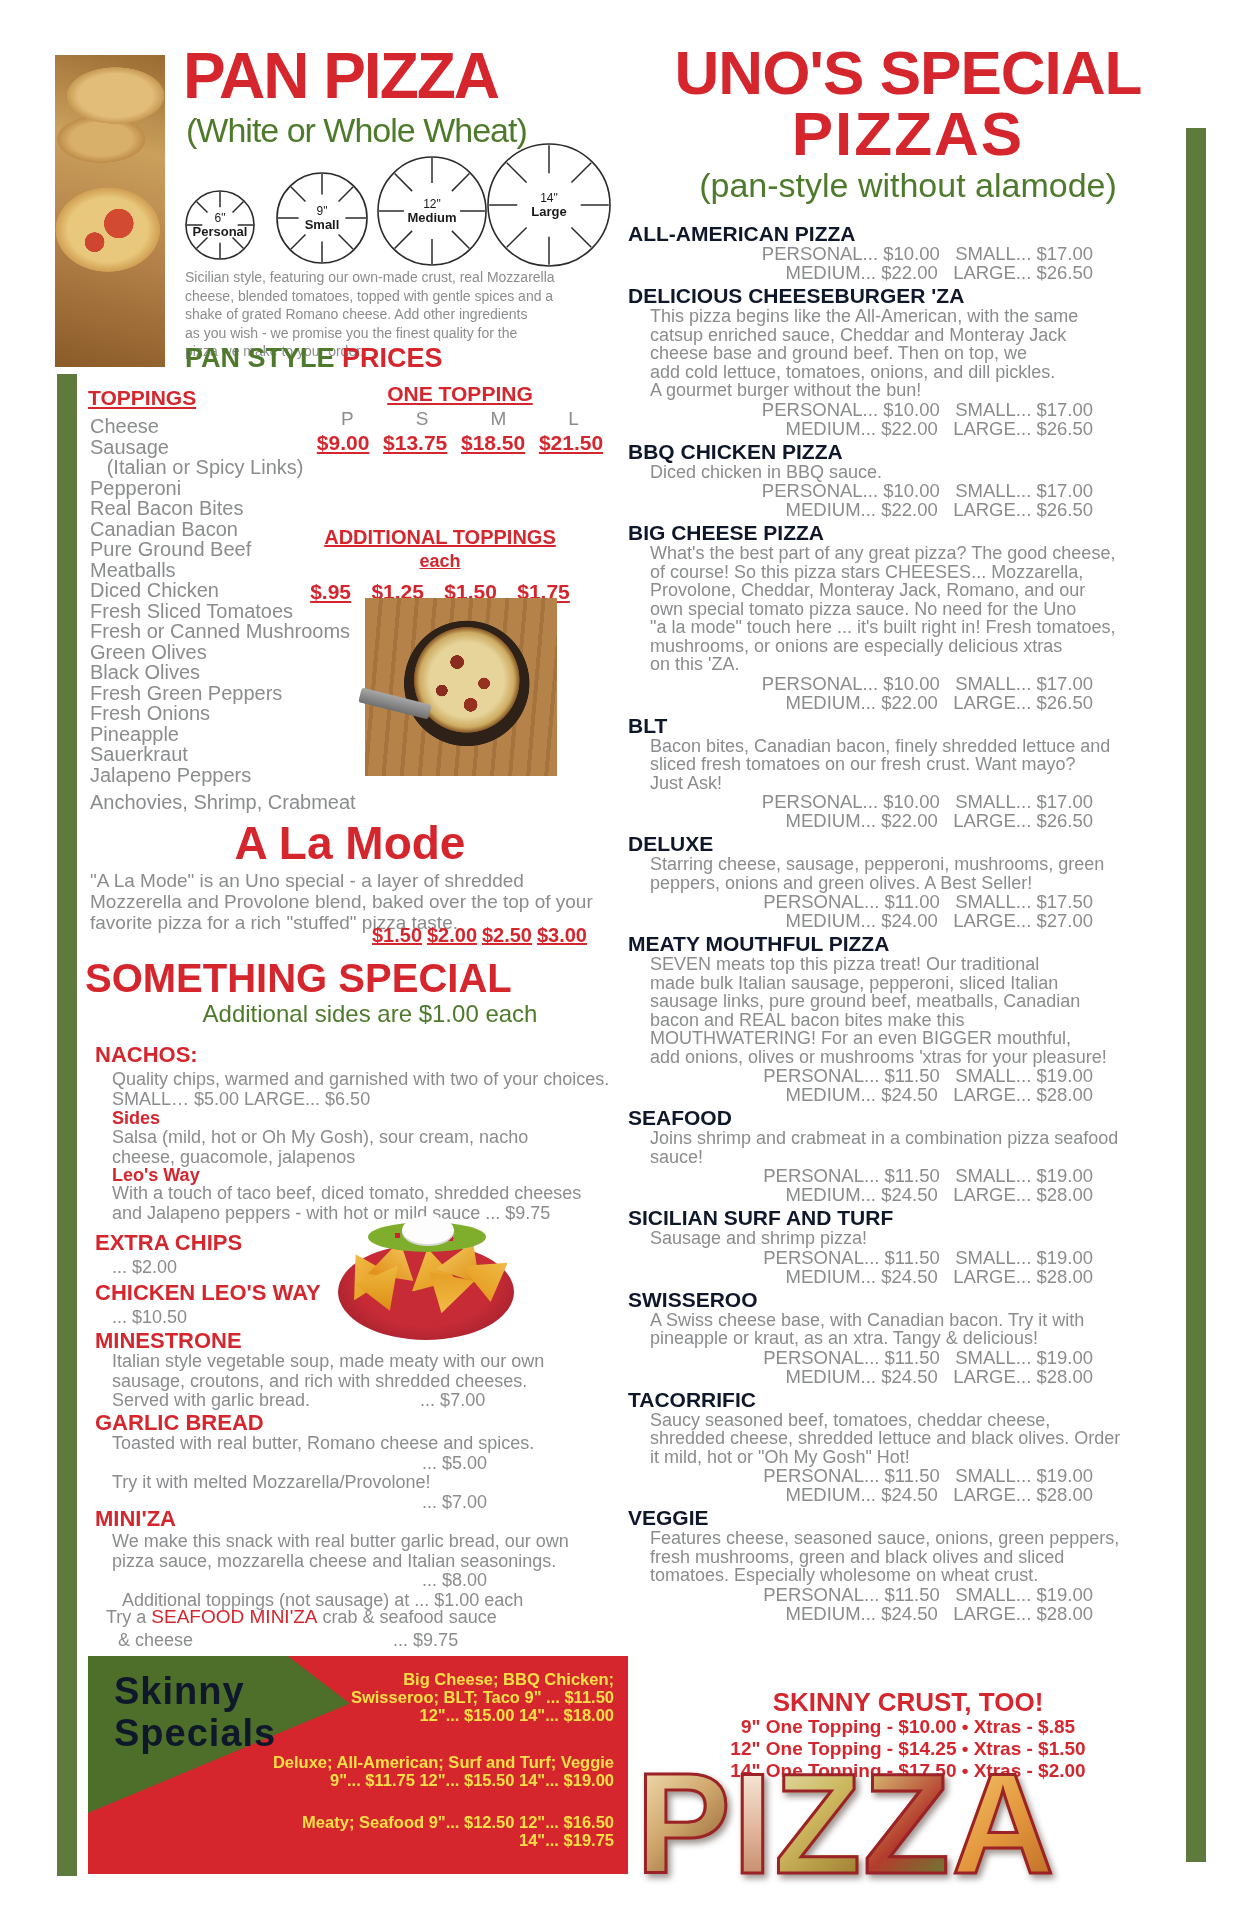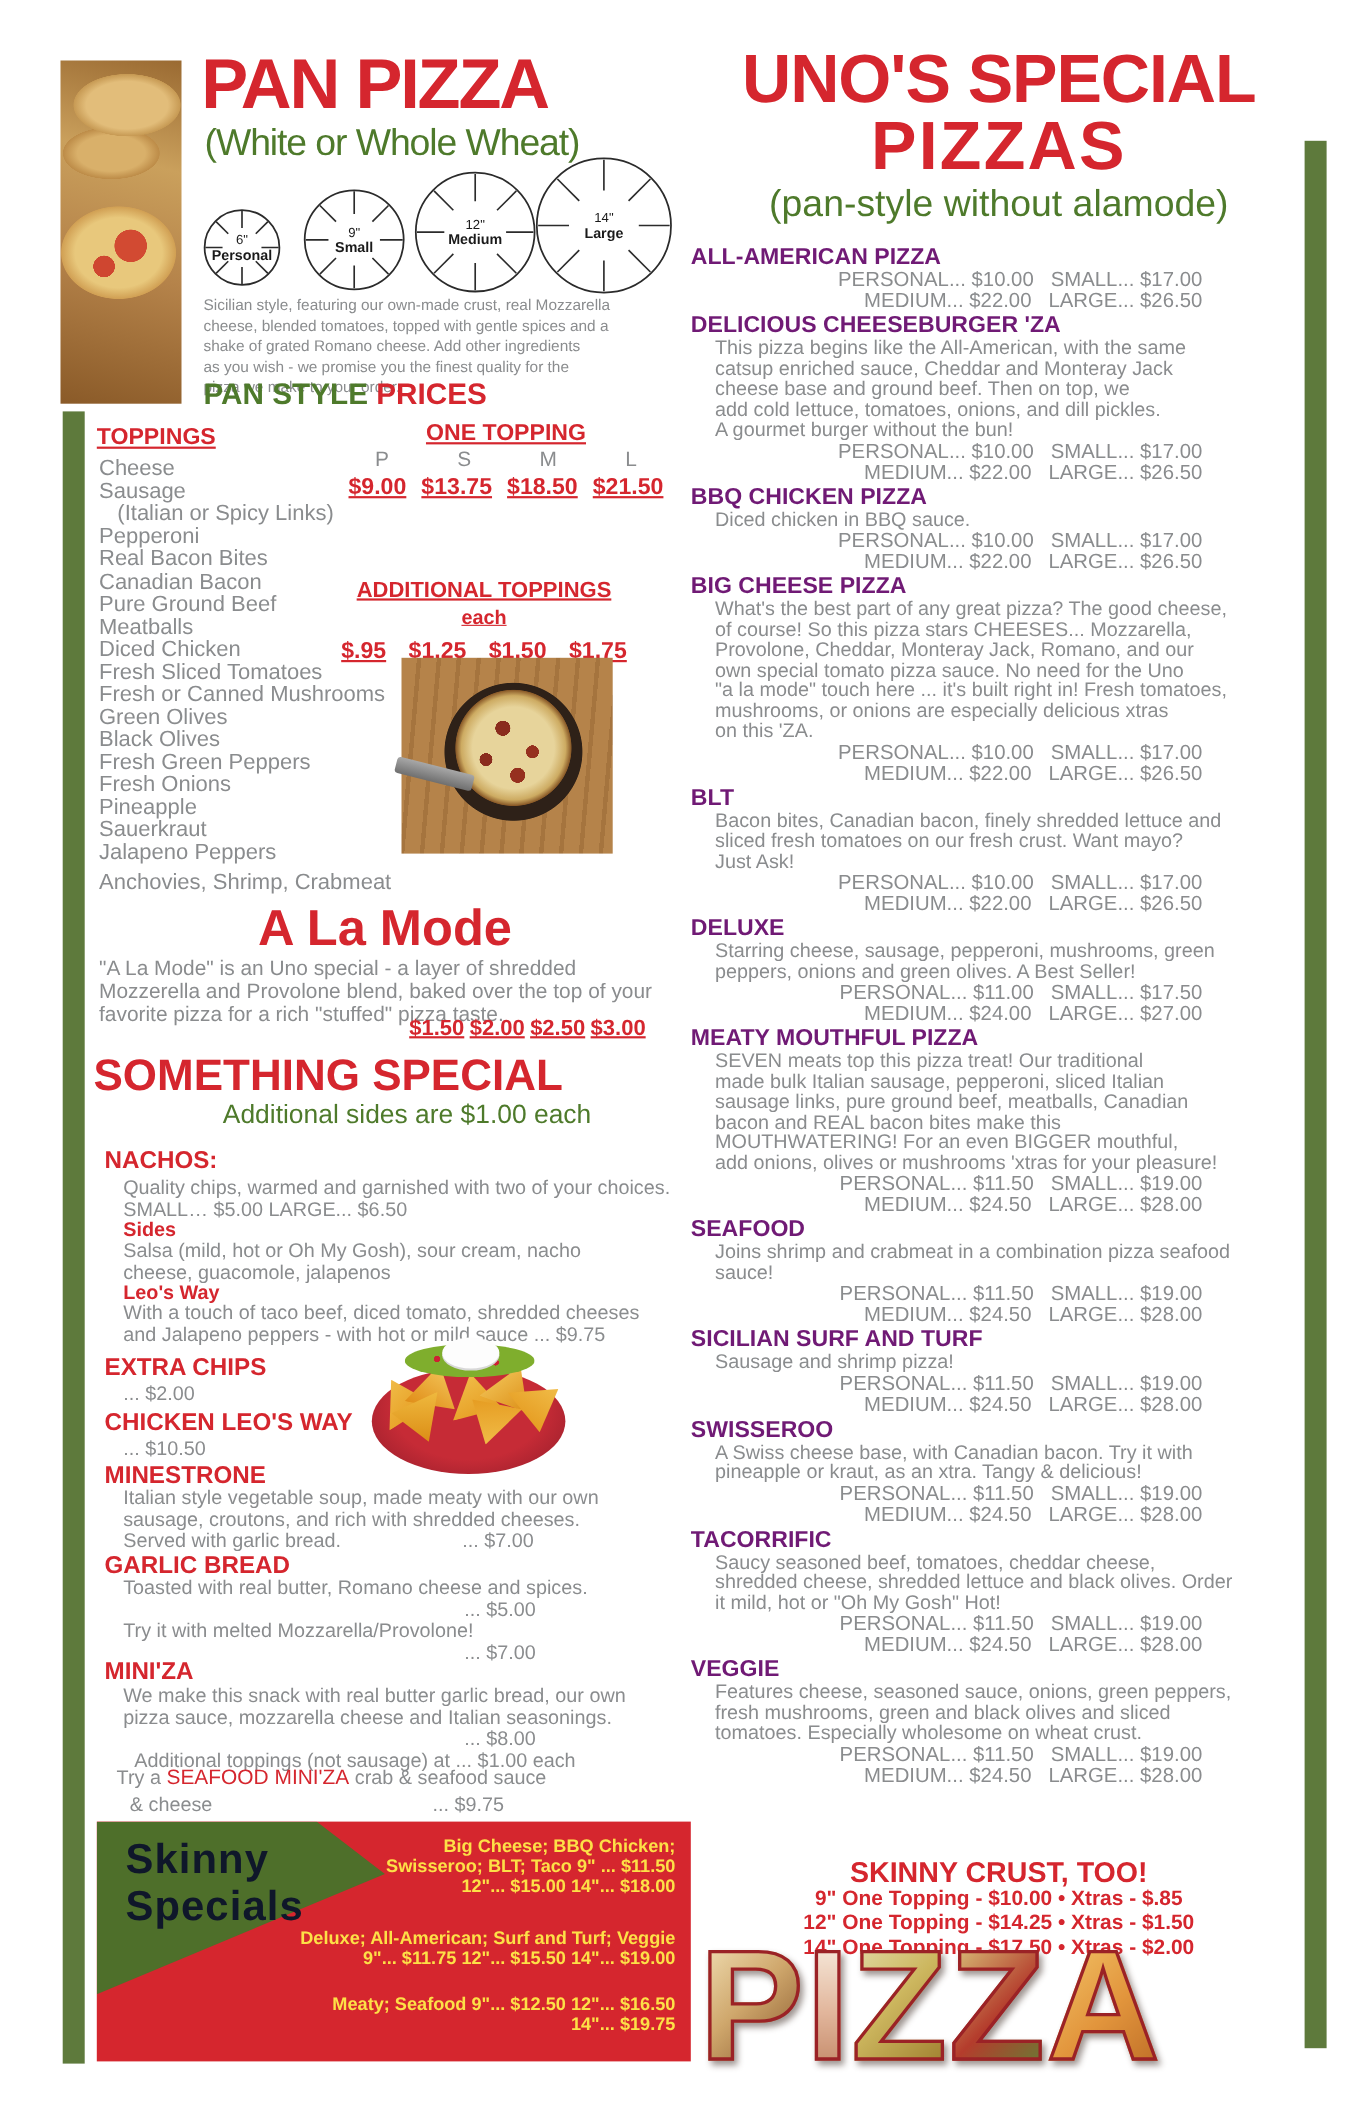--- a/index.html
+++ b/index.html
@@ -66,21 +66,21 @@
   .skinny-label{position:absolute;left:26px;top:14px;color:#0f172a;font-size:38px;font-weight:bold;
     line-height:42px;white-space:pre-line;letter-spacing:1px;}
   .skinny-group{position:absolute;right:14px;color:#fde047;font-size:16.5px;font-weight:bold;
     line-height:18px;text-align:right;white-space:pre-line;}
 
   
   .r-titleblock{text-align:center;color:#d5262e;font-weight:bold;}
   .r-t1{font-size:62px;line-height:62px;letter-spacing:-1px;}
   .r-t2{font-size:62px;line-height:60px;letter-spacing:2px;}
   .r-sub{font-size:34px;line-height:42px;color:#4e7a2b;font-weight:normal;}
-  .sec h3{font-size:21px;line-height:21px;font-weight:bold;color:#701a75;margin:3px 0 0 0;}
+  .sec h3{font-size:21px;line-height:21px;font-weight:bold;color:#0f172a;margin:3px 0 0 0;}
   .sbody{font-size:18px;line-height:18.5px;color:#8a8c8e;margin:1px 0 0 22px;white-space:pre-line;}
   .sprices{font-size:18.5px;line-height:19px;color:#8a8c8e;text-align:right;
     margin:0 95px 2px 0;white-space:pre;}
   .sc-title{font-size:26px;font-weight:bold;color:#d5262e;text-align:center;line-height:28px;}
   .sc-line{font-size:19px;font-weight:bold;color:#d5262e;text-align:center;line-height:22px;}
   .pizza-letters{display:flex;align-items:flex-end;gap:2px;}
   .pl{font-size:142px;line-height:100px;font-weight:bold;letter-spacing:0;
       -webkit-background-clip:text;background-clip:text;color:transparent;
       -webkit-text-stroke:3px #9b2226;
       filter:drop-shadow(3px 4px 3px rgba(40,20,10,.45));}

